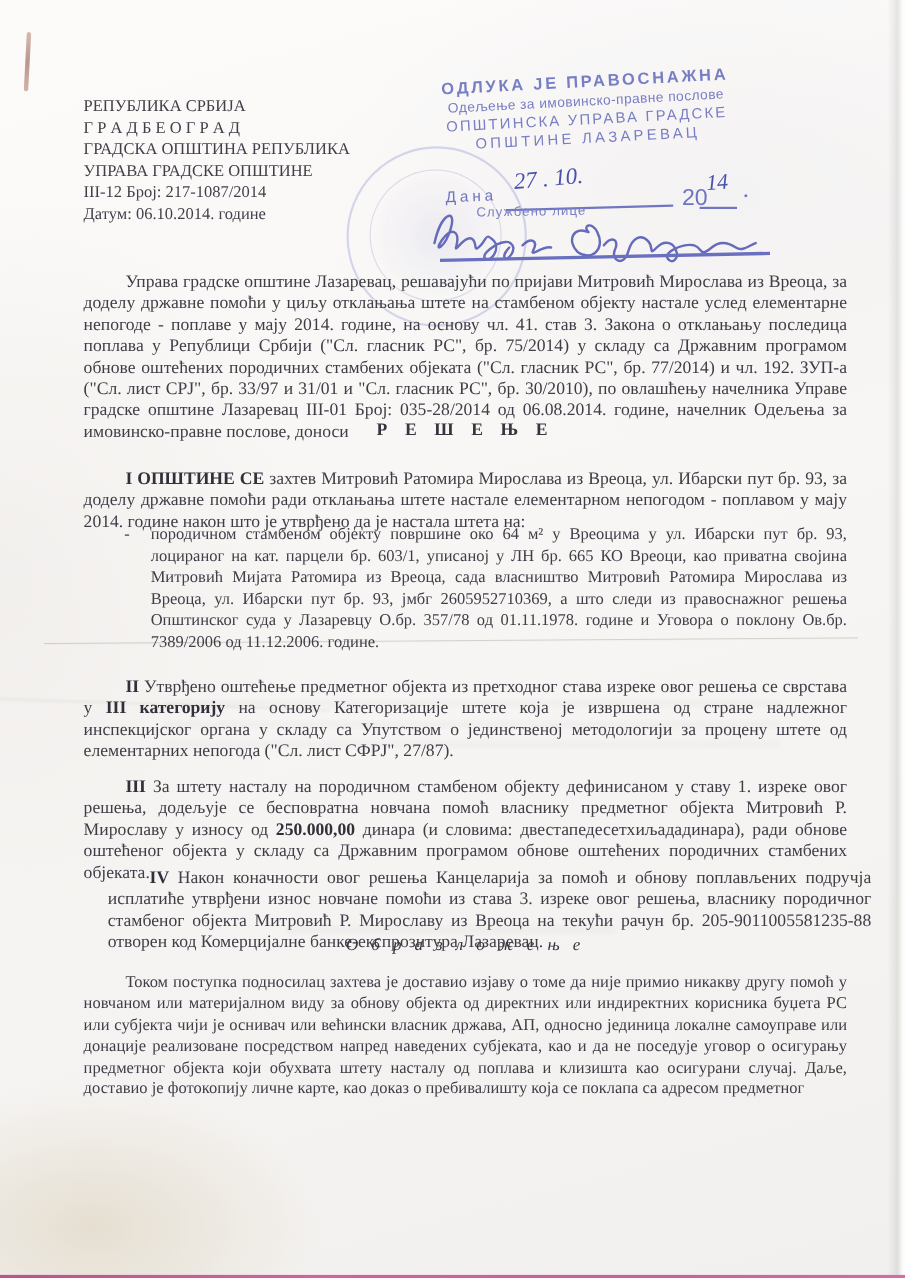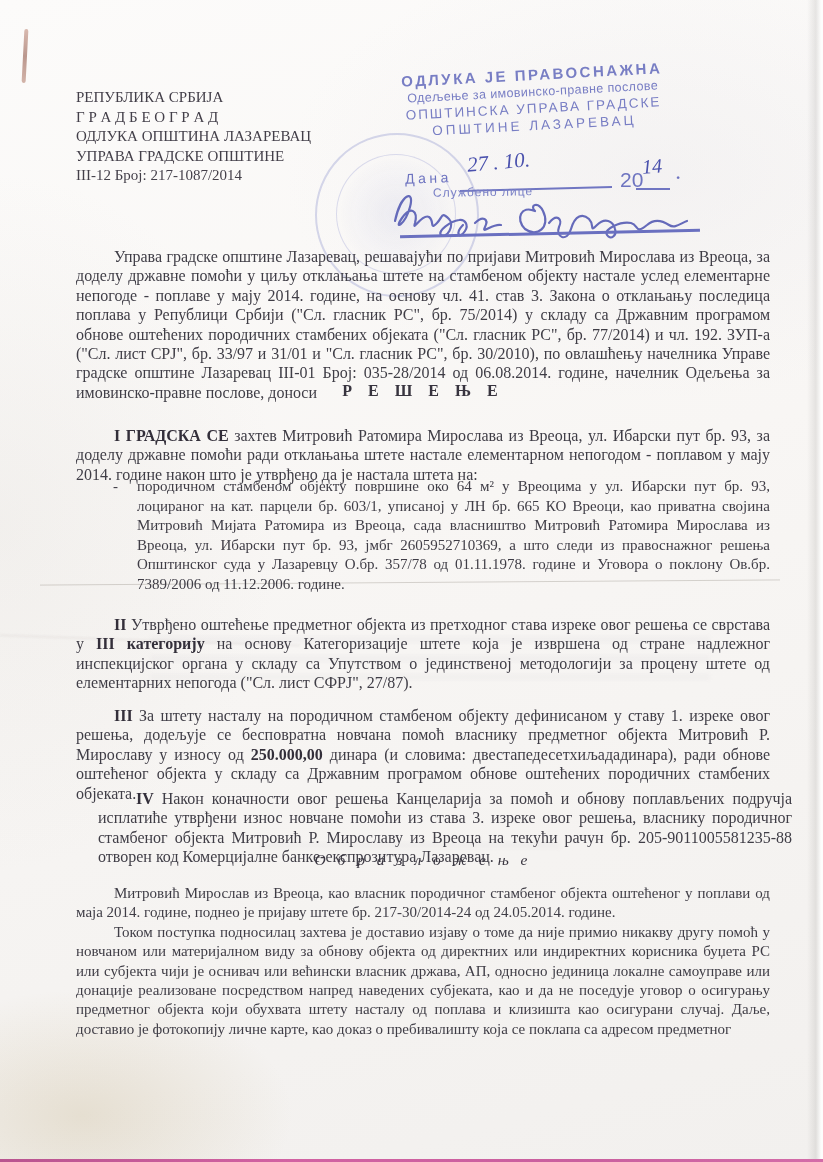--- a/index.html
+++ b/index.html
@@ -86,23 +86,24 @@
   <div class="ghost g1"></div>
   <div class="ghost g2"></div>
 
   <div class="round-stamp">
     <div class="inner"></div>
   </div>
 
   <div class="doc-header">
     <div>РЕПУБЛИКА СРБИЈА</div>
     <div>Г Р А Д   Б Е О Г Р А Д</div>
-    <div>ОДЛУКА ОПШТИНА ЛАЗАРЕВАЦ</div>
+    <div>ГРАДСКА ОПШТИНА РЕПУБЛИКА</div>
     <div>УПРАВА ГРАДСКЕ ОПШТИНЕ</div>
     <div>III-12 Број: 217-1087/2014</div>
+    <div>Датум: 06.10.2014. године</div>
   </div>
 
   <div class="stamp-block">
     <div class="stamp-l1">ОДЛУКА ЈЕ ПРАВОСНАЖНА</div>
     <div class="stamp-l2">Одељење за имовинско-правне послове</div>
     <div class="stamp-l3">ОПШТИНСКА УПРАВА ГРАДСКЕ</div>
     <div class="stamp-l4">ОПШТИНЕ ЛАЗАРЕВАЦ</div>
   </div>
   <div class="stamp-date-label">Дана</div>
   <div class="hand hand-dm">27 . 10.</div>
@@ -120,32 +121,31 @@
       <path d="M150,28 C136,22 130,36 140,46 C152,55 166,44 158,28 C153,18 144,22 150,28"></path>
       <path d="M164,40 C172,30 178,36 174,44 C170,54 182,60 186,46 C190,32 198,30 204,36 C210,42 204,50 212,42 C220,34 228,38 230,46 C232,52 226,58 222,52 C218,46 236,38 246,40 C254,42 250,52 262,42 C270,35 278,38 284,42 C290,46 296,40 302,38"></path>
     </g>
   </svg>
   <div class="sig-underline"></div>
 
   <p class="para intro"><span class="ind"></span><span>Управа градске општине Лазаревац, решавајући по пријави Митровић Мирослава из Вреоца, за доделу државне помоћи у циљу отклањања штете на стамбеном објекту настале услед елементарне непогоде - поплаве у мају 2014. године, на основу чл. 41. став 3. Закона о отклањању последица поплава у Републици Србији ("Сл. гласник РС", бр. 75/2014) у складу са Државним програмом обнове оштећених породичних стамбених објеката ("Сл. гласник РС", бр. 77/2014) и чл. 192. ЗУП-а ("Сл. лист СРЈ", бр. 33/97 и 31/01 и "Сл. гласник РС", бр. 30/2010), по овлашћењу начелника Управе градске општине Лазаревац III-01 Број: 035-28/2014 од 06.08.2014. године, начелник Одељења за имовинско-правне послове, доноси</span></p>
 
   <div class="h-center h-resenje">Р Е Ш Е Њ Е</div>
 
-  <p class="para sec1"><span class="ind"></span><span><b>I ГРАДСКА СЕ</b><span> захтев Митровић Ратомира Мирослава из Вреоца, ул. Ибарски пут бр. 93, за доделу државне помоћи ради отклањања штете настале елементарном непогодом - поплавом у мају 2014. године након што је утврђено да је настала штета на:</span></span></p>
+  <p class="para sec1"><span class="ind"></span><span><b>I ОПШТИНЕ СЕ</b><span> захтев Митровић Ратомира Мирослава из Вреоца, ул. Ибарски пут бр. 93, за доделу државне помоћи ради отклањања штете настале елементарном непогодом - поплавом у мају 2014. године након што је утврђено да је настала штета на:</span></span></p>
 
   <div class="bullet-item">
     <span class="bullet-dash">-</span><span><span>породичном стамбеном објекту површине око 64 м² у Вреоцима у ул. Ибарски пут бр. 93, лоцираног на кат. парцели бр. 603/1, уписаној у ЛН бр. 665 КО Вреоци, као приватна својина Митровић Мијата Ратомира из Вреоца, сада власништво Митровић Ратомира Мирослава из Вреоца, ул. Ибарски пут бр. 93, јмбг 2605952710369, а што следи из правоснажног решења Општинског суда у Лазаревцу О.бр. 357/78 од 01.11.1978. године и Уговора о поклону Ов.бр. 7389/2006 од 11.12.2006. године.</span></span>
   </div>
 
   <p class="para sec2"><span class="ind"></span><span><b>II</b><span> Утврђено оштећење предметног објекта из претходног става изреке овог решења се сврстава у </span><b>III категорију</b><span> на основу Категоризације штете која је извршена од стране надлежног инспекцијског органа у складу са Упутством о јединственој методологији за процену штете од елементарних непогода ("Сл. лист СФРЈ", 27/87).</span></span></p>
 
   <p class="para sec3"><span class="ind"></span><span><b>III</b><span> За штету насталу на породичном стамбеном објекту дефинисаном у ставу 1. изреке овог решења, додељује се бесповратна новчана помоћ власнику предметног објекта Митровић Р. Мирославу у износу од </span><b>250.000,00</b><span> динара (и словима: двестапедесетхиљададинара), ради обнове оштећеног објекта у складу са Државним програмом обнове оштећених породичних стамбених објеката.</span></span></p>
 
   <p class="para sec4"><span class="ind"></span><span><b>IV</b><span> Након коначности овог решења Канцеларија за помоћ и обнову поплављених подручја исплатиће утврђени износ новчане помоћи из става 3. изреке овог решења, власнику породичног стамбеног објекта Митровић Р. Мирославу из Вреоца на текући рачун бр. 205-9011005581235-88 отворен код Комерцијалне банке-експрозитура Лазаревац.</span></span></p>
 
   <div class="h-center h-obraz">О б р а з л о ж е њ е</div>
 
   <div class="expl">
-    <p>Митровић Мирослав из Вреоца, као власник породичног стамбеног објекта оштећеног у поплави од маја 2014. године, поднео је пријаву штете бр. 217-30/2014-24 од 24.05.2014. године.</p>
     <p>Током поступка подносилац захтева је доставио изјаву о томе да није примио никакву другу помоћ у новчаном или материјалном виду за обнову објекта од директних или индиректних корисника буџета РС или субјекта чији је оснивач или већински власник држава, АП, односно јединица локалне самоуправе или донације реализоване посредством напред наведених субјеката, као и да не поседује уговор о осигурању предметног објекта који обухвата штету насталу од поплава и клизишта као осигурани случај. Даље, доставио је фотокопију личне карте, као доказ о пребивалишту која се поклапа са адресом предметног</p>
   </div>
 
 </div>
 
 </body></html>

